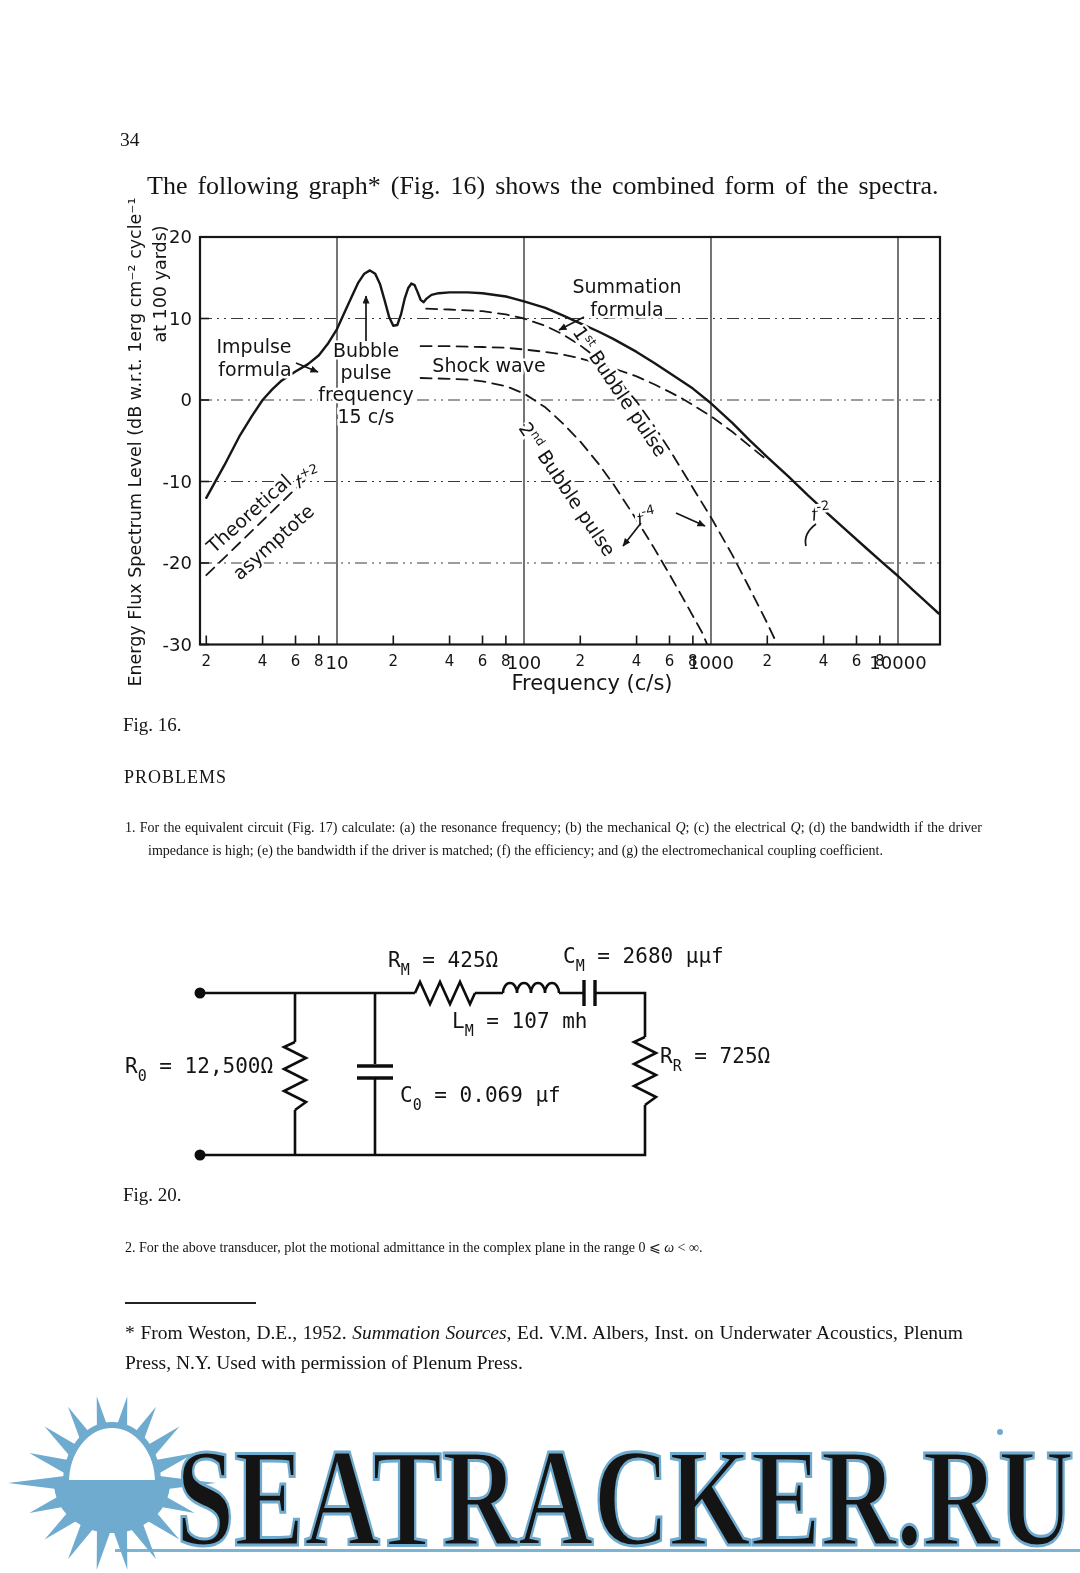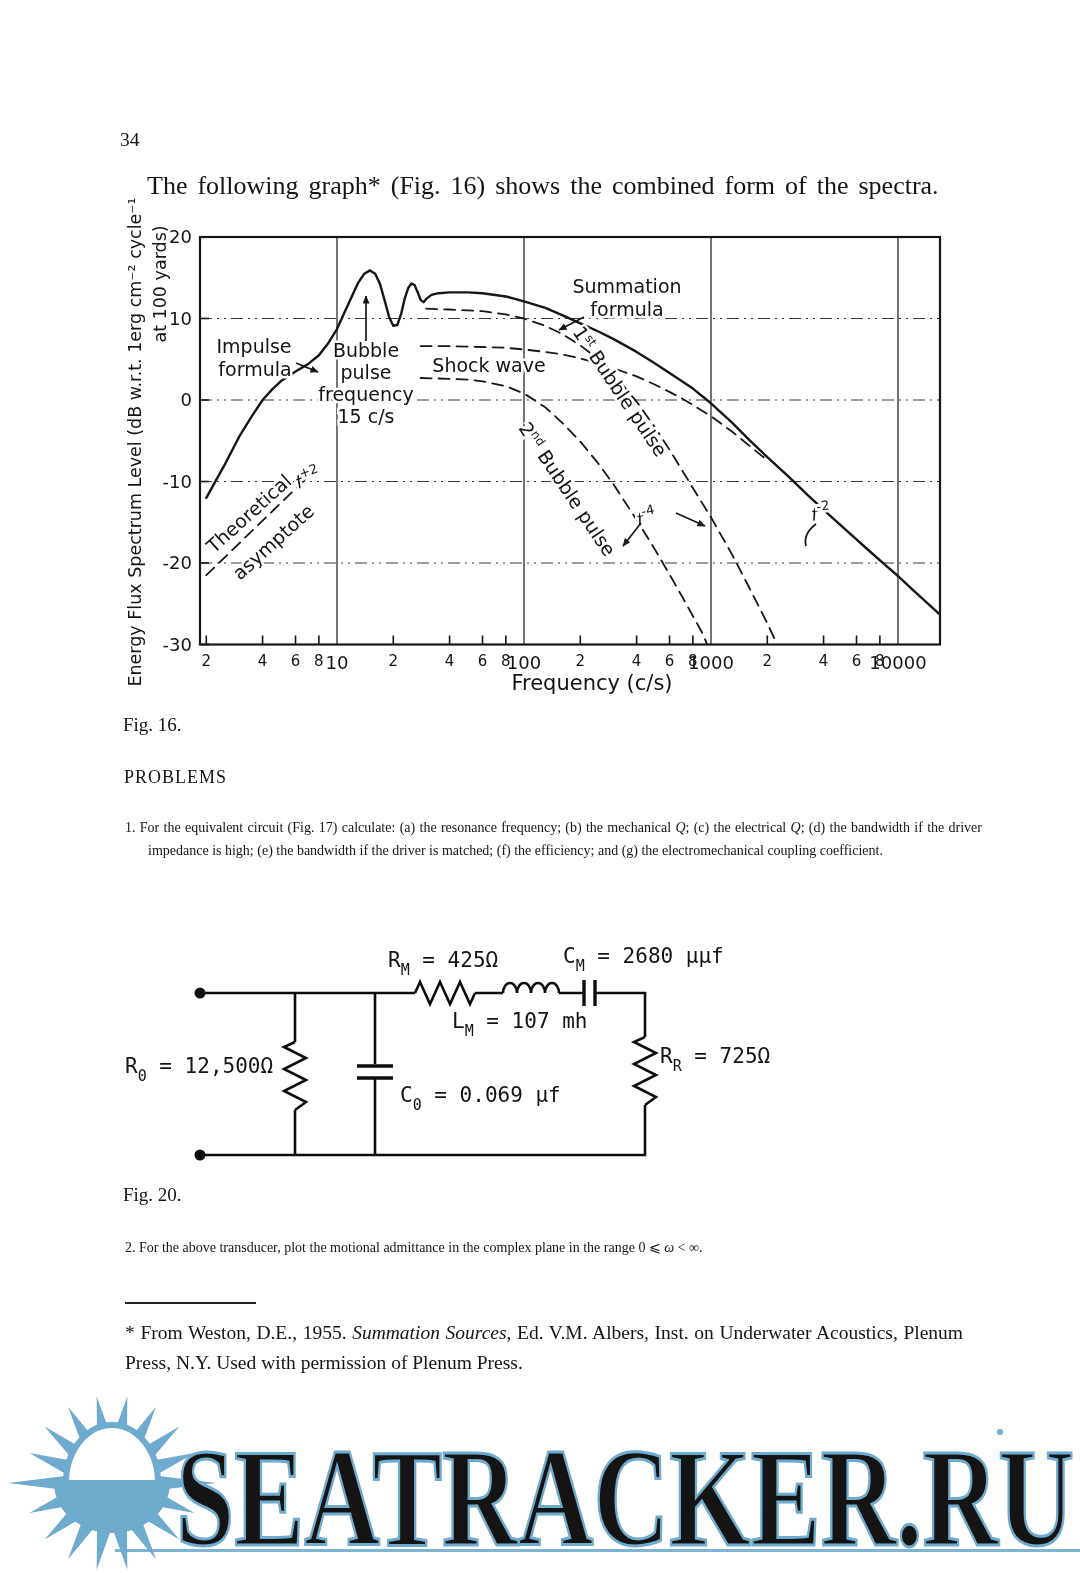--- a/index.html
+++ b/index.html
@@ -192,21 +192,21 @@
     <text class="clab" x="400" y="1102"><tspan>C</tspan><tspan class="csub" dy="8">0</tspan><tspan dy="-8"> = 0.069 μf</tspan></text>
     <text class="clab" x="660" y="1063"><tspan>R</tspan><tspan class="csub" dy="8">R</tspan><tspan dy="-8"> = 725Ω</tspan></text>
   </g>
 </svg>
 
 <div class="abs caption" style="left:123px;top:1184px;">Fig. 20.</div>
 
 <div class="abs para hang" style="left:125px;top:1228px;width:834px;margin-top:8px;"><span>2. For the above transducer, plot the motional admittance in the complex plane in the range 0 ⩽ </span><span class="it">ω</span><span> &lt; ∞.</span></div>
 
 <div class="abs fnrule" style="left:125px;top:1302px;"></div>
-<div class="abs footnote" style="left:125px;top:1318px;width:838px;"><span>* From Weston, D.E., 1955. </span><span class="it">Summation Sources</span><span>, Ed. V.M. Albers, Inst. on Underwater Acoustics, Plenum Press, N.Y. Used with permission of Plenum Press.</span></div>
+<div class="abs footnote" style="left:125px;top:1318px;width:838px;"><span>* From Weston, D.E., 1952. </span><span class="it">Summation Sources</span><span>, Ed. V.M. Albers, Inst. on Underwater Acoustics, Plenum Press, N.Y. Used with permission of Plenum Press.</span></div>
 
 <svg class="abs" style="left:0;top:1395px;" width="1080" height="178" viewBox="0 1395 1080 178">
   <defs>
     <linearGradient id="wmgrad" gradientUnits="userSpaceOnUse" x1="0" y1="1428" x2="0" y2="1552">
       <stop offset="0" stop-color="#ffffff"></stop>
       <stop offset="0.5" stop-color="#ffffff"></stop>
       <stop offset="0.5" stop-color="#6fabce"></stop>
       <stop offset="1" stop-color="#6fabce"></stop>
     </linearGradient>
   </defs>

